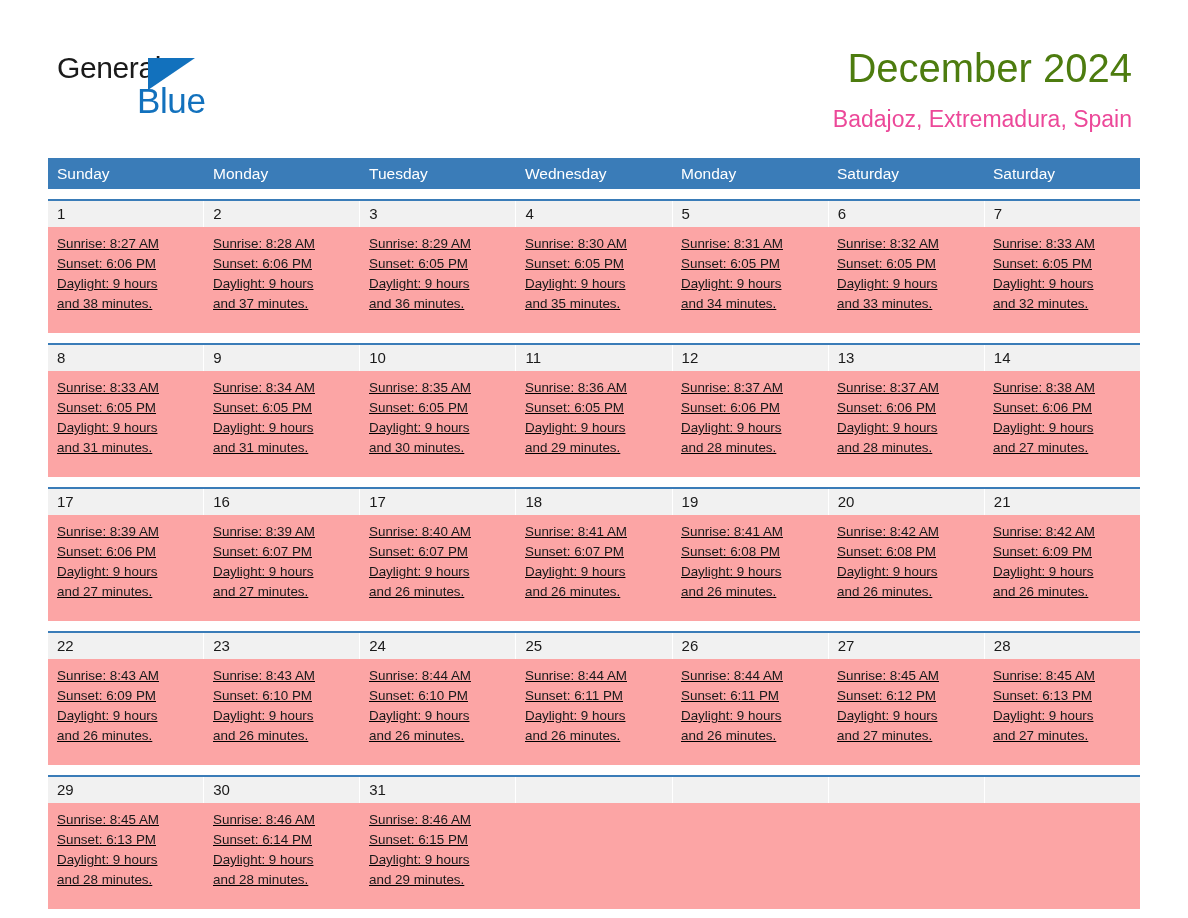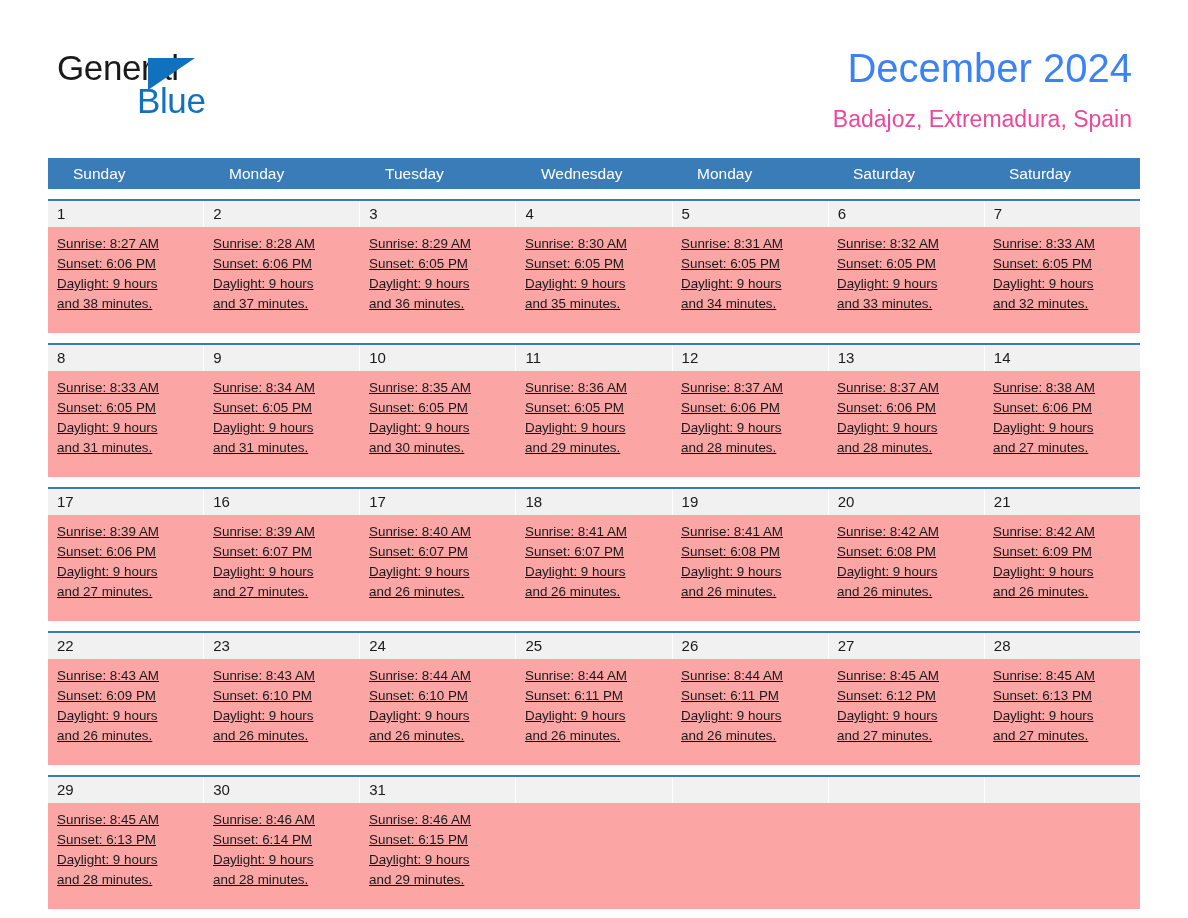--- a/index.html
+++ b/index.html
@@ -30,21 +30,21 @@
     position: absolute;
     left: 57px;
     top: 48px;
     width: 170px;
     height: 72px;
   }
   .brand-general {
     position: absolute;
     left: 0;
     top: 0;
-    font-size: 35px;
+    font-size: 30px;
     letter-spacing: -0.4px;
     color: #1a1a1a;
     font-family: "Liberation Sans", sans-serif;
     line-height: 40px;
     white-space: nowrap;
   }
   .brand-tri {
     position: absolute;
     left: 91px;
     top: 10px;
@@ -65,21 +65,21 @@
   }
 
   .title-block {
     position: absolute;
     right: 56px;
     top: 44px;
     text-align: right;
   }
   .cal-title {
     font-size: 40px;
-    color: #3b82f6;
+    color: #4d7c0f;
     line-height: 48px;
     white-space: nowrap;
     font-weight: normal;
     margin: 0;
   }
   .cal-subtitle {
     font-size: 23px;
     color: #ec4899;
     line-height: 30px;
     white-space: nowrap;
@@ -98,21 +98,21 @@
     display: flex;
     background: #3a7cb8;
     height: 31px;
   }
   .weekday {
     flex: 1 1 0;
     min-width: 0;
     color: #ffffff;
     font-size: 15.5px;
     line-height: 31px;
-    padding-left: 25px;
+    padding-left: 9px;
     box-sizing: border-box;
     white-space: nowrap;
     overflow: hidden;
   }
 
   .week {
     border-top: 2px solid #3a7cb8;
     margin-top: 10px;
   }
   .week:first-of-type {

